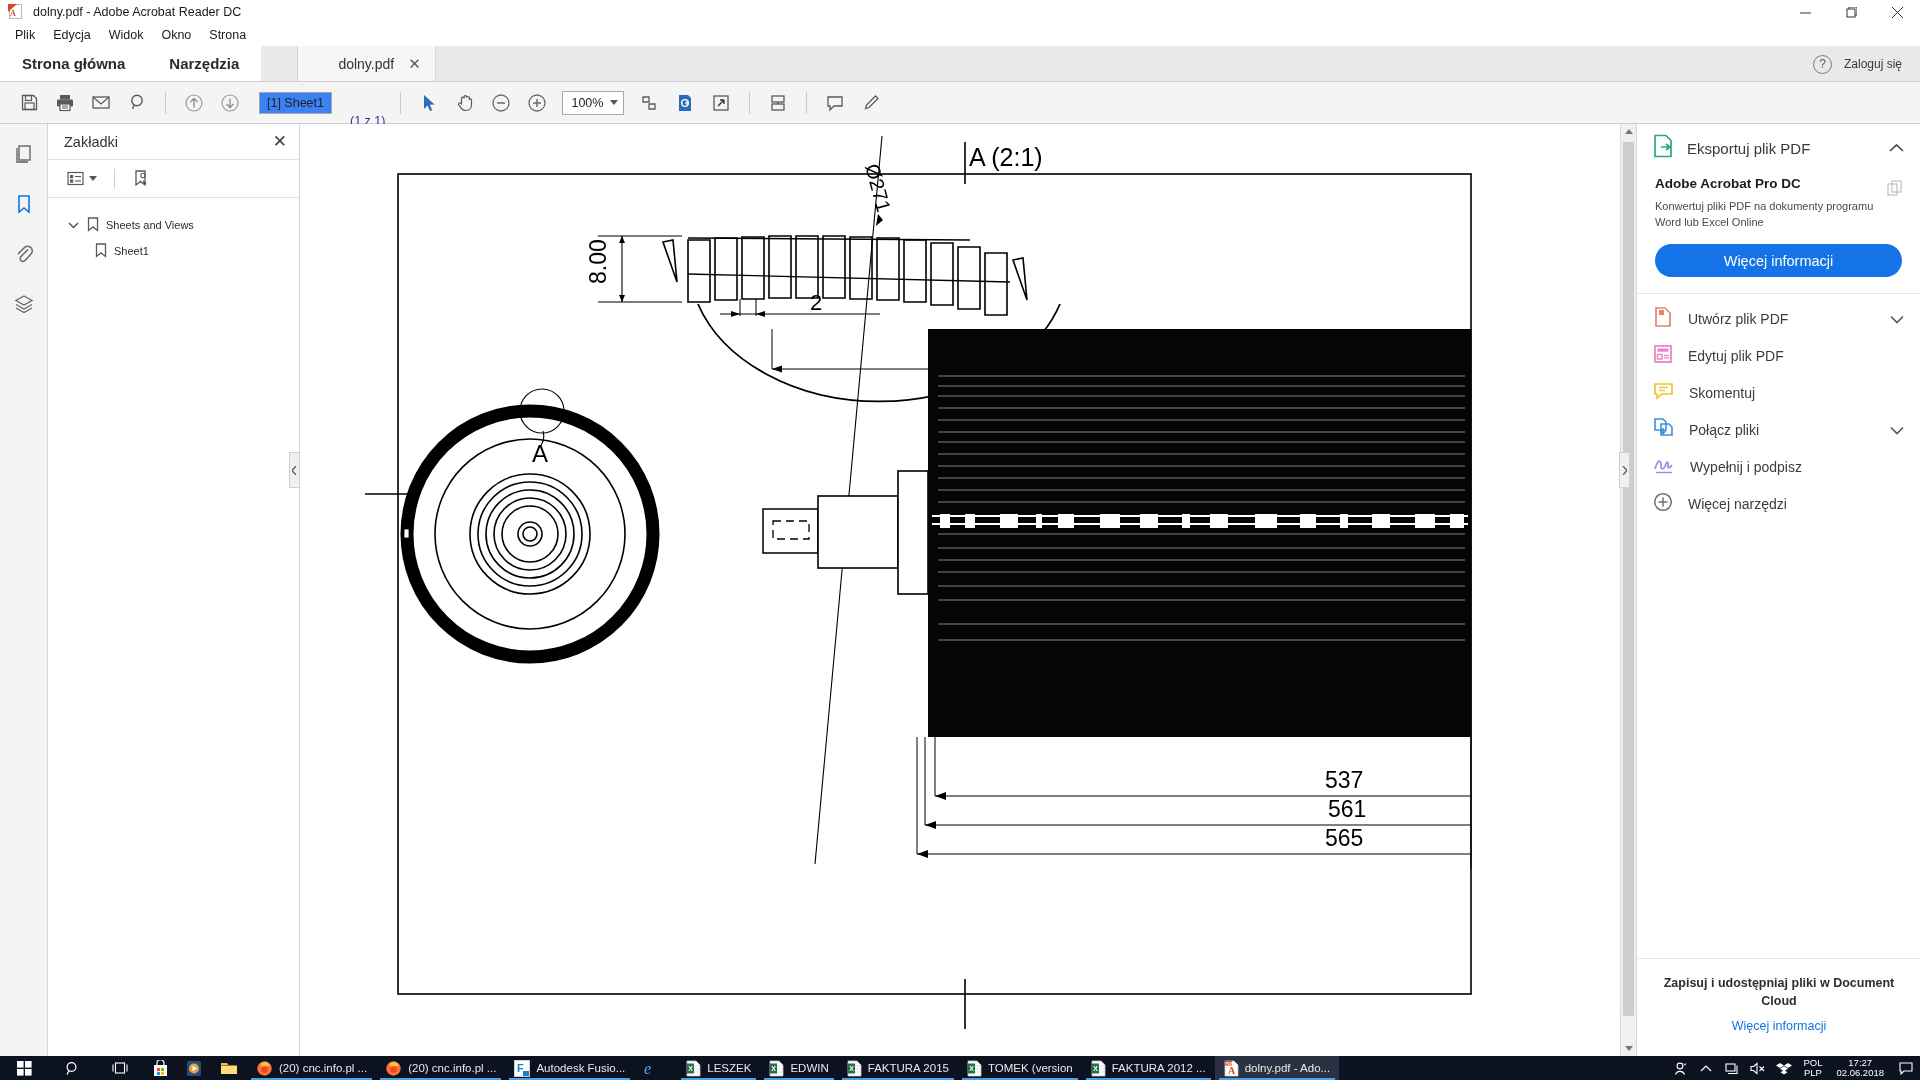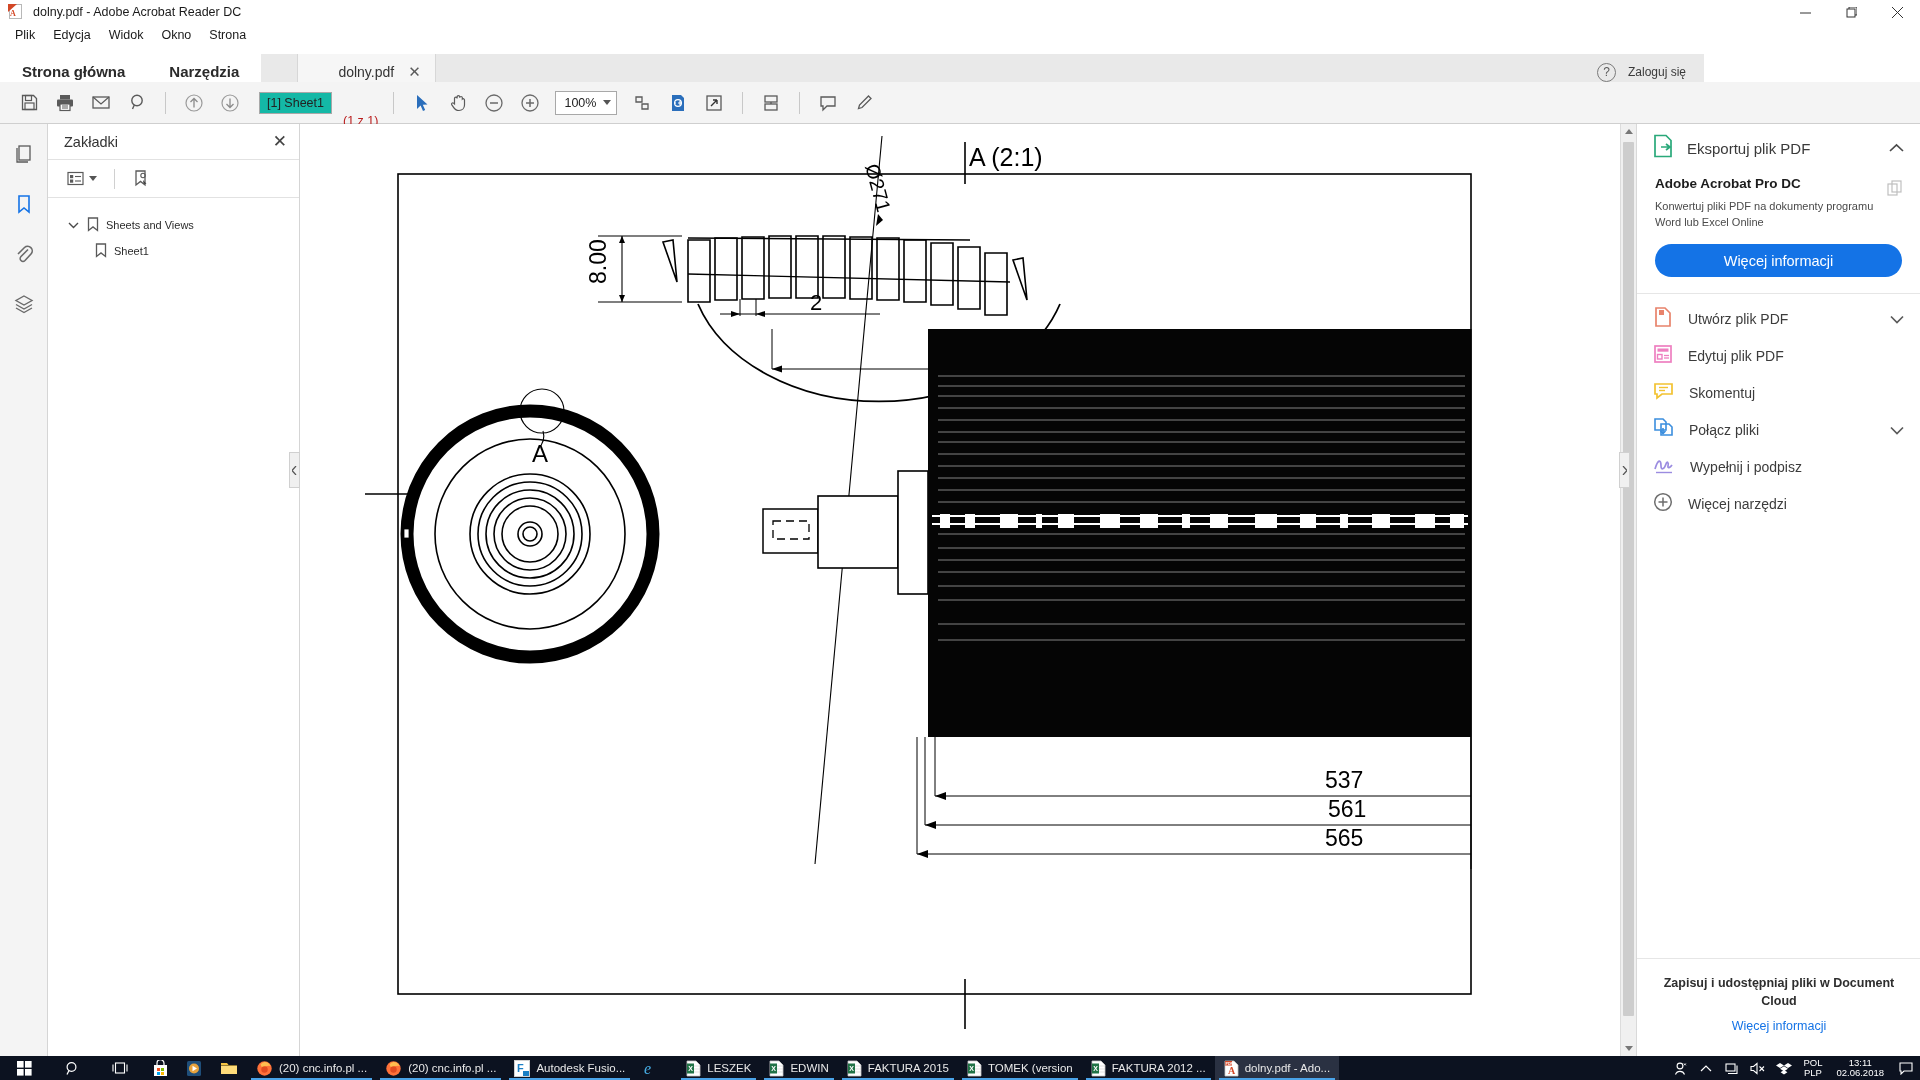--- a/index.html
+++ b/index.html
@@ -38,21 +38,21 @@
   .menubar {
     position: absolute; top: 24px; left: 0; width: 1920px; height: 22px;
     background: #ffffff; display: flex; align-items: center; padding-left: 6px;
   }
   .menu-item {
     font-size: 12.5px; color: #1a1a1a; padding: 2px 9px; cursor: default;
   }
 
   
   .tabstrip {
-    position: absolute; top: 54px; left: 0; width: 1704px; height: 36px;
+    position: absolute; top: 46px; left: 0; width: 1920px; height: 36px;
     background: #e9e9e9; border-bottom: 1px solid #d0d0d0;
     display: flex; align-items: stretch;
   }
   .nav-tabs { display: flex; align-items: stretch; }
   .nav-tab {
     display: flex; align-items: center; padding: 0 22px;
     font-size: 15px; color: #2a2a2a; font-weight: 600;
     background: #ffffff;
   }
   .nav-tab.alt { background: #ffffff; }
@@ -81,24 +81,24 @@
     position: absolute; top: 82px; left: 0; width: 1920px; height: 42px;
     background: #f4f4f4; border-bottom: 1px solid #cfcfcf;
     display: flex; align-items: center; padding-left: 12px; gap: 2px;
   }
   .tb-btn {
     width: 34px; height: 34px; display: flex; align-items: center; justify-content: center;
   }
   .tb-sep { width: 1px; height: 22px; background: #c8c8c8; margin: 0 9px; }
   .pagebox {
     height: 22px; min-width: 64px; padding: 8px 7px; border: 1px solid #a8a8a8;
-    background: #14b8a6; display: flex; align-items: center; justify-content: center;
-    font-size: 12.5px; color: #222; margin-right: 9px;
-  }
-  .pagecount { font-size: 12.5px; color: #b91c1c; margin-right: 4px; margin-top: 36px; }
+    background: #3b82f6; display: flex; align-items: center; justify-content: center;
+    font-size: 12.5px; color: #222; margin-right: 16px;
+  }
+  .pagecount { font-size: 12.5px; color: #4c1d95; margin-right: 4px; margin-top: 36px; }
   .zoombox {
     height: 24px; width: 62px; border: 1px solid #a8a8a8; background: #ffffff;
     display: flex; align-items: center; justify-content: space-between;
     padding: 0 5px 0 8px; margin: 0 6px; font-size: 12.5px; color: #222;
   }
   .caret-sm { width:0;height:0;border-left:4px solid transparent;border-right:4px solid transparent;border-top:5px solid #555; }
 
   
   .rail {
     position: absolute; top: 124px; left: 0; width: 48px; height: 932px;
@@ -924,21 +924,21 @@
       <div class="tray-ico">
         <svg width="16" height="13" viewBox="0 0 16 13">
             <path d="M4 1 L8 3.5 L4 6 L0 3.5 z M12 1 L16 3.5 L12 6 L8 3.5 z M4 6.8 L8 4.3 L12 6.8 L8 9.3 z M4.6 10.2 L8 8 L11.4 10.2 L8 12.4 z" fill="#fff"></path>
           </svg>
       </div>
       <div class="tray-lang">
         <span>POL</span>
         <span>PLP</span>
       </div>
       <div class="tray-clock">
-        <span>13:11</span>
+        <span>17:27</span>
         <span>02.06.2018</span>
       </div>
       <div class="tray-ac">
         <svg width="14" height="13" viewBox="0 0 14 13">
             <path d="M1 1 h12 v8 h-8 l-3 3 v-3 h-1 z" fill="none" stroke="#fff" stroke-width="1.1"></path>
           </svg>
       </div>
     </div>
   </div>
 

